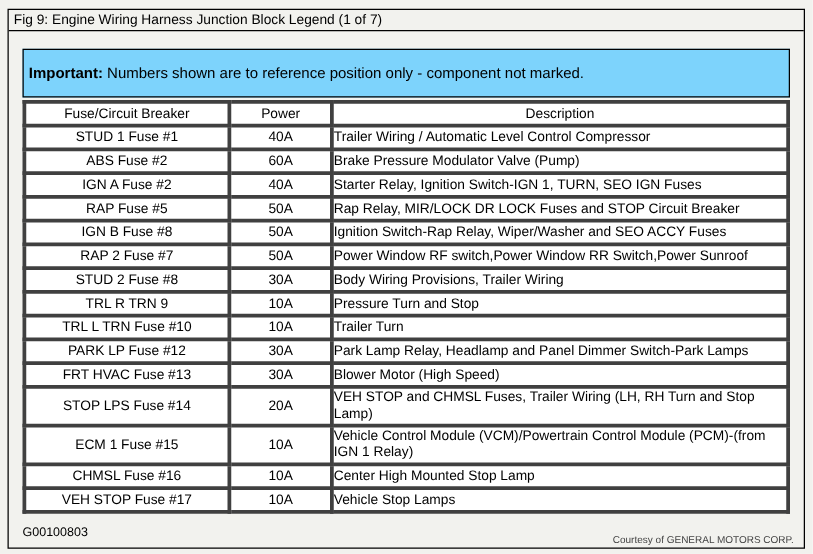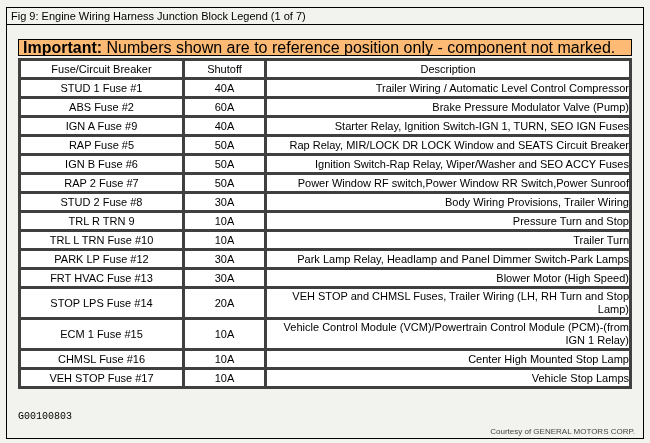--- a/index.html
+++ b/index.html
@@ -25,24 +25,24 @@
     font-size:11px;
     padding-left:4px;
     white-space:nowrap;
     overflow:hidden;
   }
   .content{
     margin:14px 11px 0 11px;
   }
   .important-box{
     border:1px solid #000;
-    background:#fdba74;
-    font-size:16px;
+    background:#7dd3fc;
+    font-size:12px;
     line-height:13px;
-    padding:1px 4px;
+    padding:12px 4px;
     margin-bottom:2px;
   }
   .important-box b{font-weight:bold;}
   table.legend{
     border-collapse:collapse;
     width:100%;
     background:#fff;
     font-size:11px;
     table-layout:fixed;
   }
@@ -55,25 +55,24 @@
   table.legend th{
     font-weight:normal;
     text-align:center;
     height:14px;
   }
   col.c-fuse{width:164px;}
   col.c-rating{width:82px;}
   col.c-desc{width:auto;}
   td.col-fuse{text-align:center;height:14px;}
   td.col-rating{text-align:center;margin-left:12px;}
-  td.col-desc{text-align:right;}
+  td.col-desc{text-align:left;}
   .footer-code{
     font-size:10px;
-    margin-top:22px;
-    font-family:Liberation Mono, monospace;
+    margin-top:10px;
   }
   .courtesy{
     position:absolute;
     right:8px;
     bottom:2px;
     font-size:8px;
     color:#444;
   }
 </style>
 </head>
@@ -93,47 +92,47 @@
 
     <table class="legend">
       <colgroup>
         <col class="c-fuse">
         <col class="c-rating">
         <col class="c-desc">
       </colgroup>
       <thead>
         <tr>
           <th>Fuse/Circuit Breaker</th>
-          <th>Shutoff</th>
+          <th>Power</th>
           <th>Description</th>
         </tr>
       </thead>
       <tbody>
           <tr>
             <td class="col-fuse">STUD 1 Fuse #1</td>
             <td class="col-rating">40A</td>
             <td class="col-desc">Trailer Wiring / Automatic Level Control Compressor</td>
           </tr>
           <tr>
             <td class="col-fuse">ABS Fuse #2</td>
             <td class="col-rating">60A</td>
             <td class="col-desc">Brake Pressure Modulator Valve (Pump)</td>
           </tr>
           <tr>
-            <td class="col-fuse">IGN A Fuse #9</td>
+            <td class="col-fuse">IGN A Fuse #2</td>
             <td class="col-rating">40A</td>
             <td class="col-desc">Starter Relay, Ignition Switch-IGN 1, TURN, SEO IGN Fuses</td>
           </tr>
           <tr>
             <td class="col-fuse">RAP Fuse #5</td>
             <td class="col-rating">50A</td>
-            <td class="col-desc">Rap Relay, MIR/LOCK DR LOCK Window and SEATS Circuit Breaker</td>
+            <td class="col-desc">Rap Relay, MIR/LOCK DR LOCK Fuses and STOP Circuit Breaker</td>
           </tr>
           <tr>
-            <td class="col-fuse">IGN B Fuse #6</td>
+            <td class="col-fuse">IGN B Fuse #8</td>
             <td class="col-rating">50A</td>
             <td class="col-desc">Ignition Switch-Rap Relay, Wiper/Washer and SEO ACCY Fuses</td>
           </tr>
           <tr>
             <td class="col-fuse">RAP 2 Fuse #7</td>
             <td class="col-rating">50A</td>
             <td class="col-desc">Power Window RF switch,Power Window RR Switch,Power Sunroof</td>
           </tr>
           <tr>
             <td class="col-fuse">STUD 2 Fuse #8</td>

